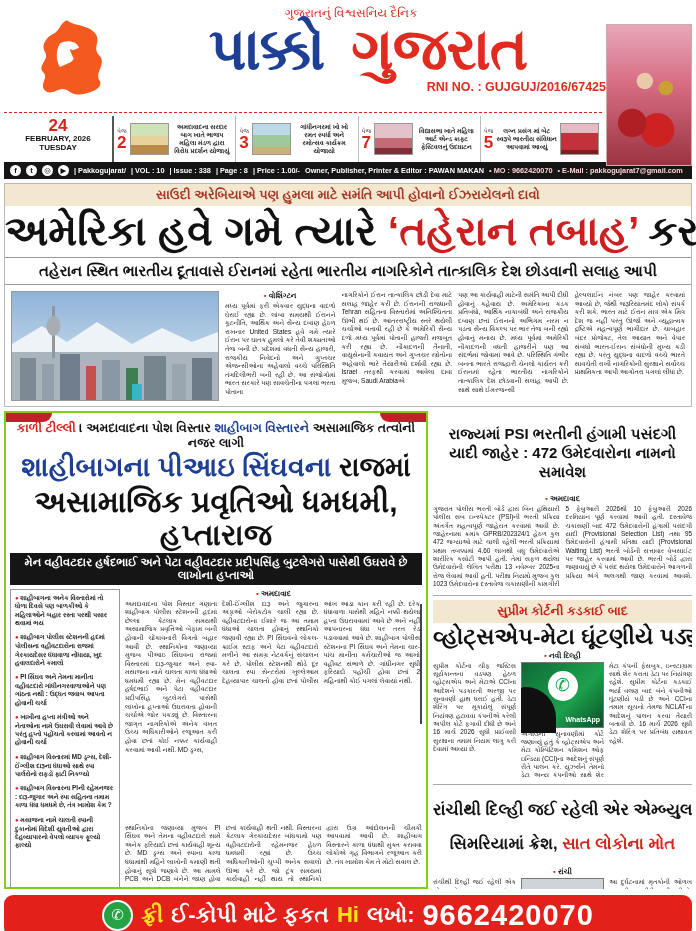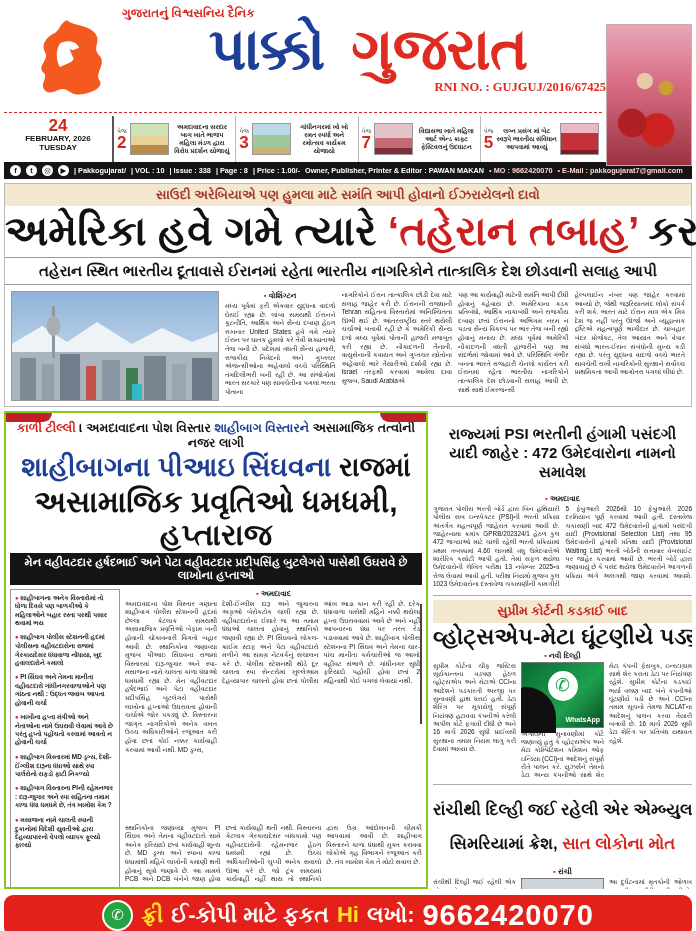--- a/index.html
+++ b/index.html
@@ -2,24 +2,24 @@
 <html><head>
 <meta charset="utf-8">
 <style>
   html,body{margin:0;padding:0;background:#e9e9e9;}
   .page{position:relative;width:696px;height:931px;background:#ffffff;margin:0 auto;
         font-family:"Liberation Sans","DejaVu Sans",sans-serif;color:#111;overflow:hidden;box-sizing:border-box;padding:0 4px;}
   
   .masthead{position:relative;height:112px;}
   .lion{position:absolute;left:14px;top:16px;width:92px;height:88px;}
   .title-wrap{position:absolute;left:118px;top:6px;width:492px;text-align:center;}
-  .tagline{color:#d6251d;font-weight:bold;font-size:12px;text-align:left;padding-right:34px;}
+  .tagline{color:#d6251d;font-weight:normal;font-size:12px;text-align:center;padding-right:34px;}
   .title-line{font-weight:bold;font-size:58px;line-height:1.0;letter-spacing:-1px;white-space:nowrap;}
   .t1{color:#1e3f96;} .t2{color:#e02b20;margin-left:12px;}
-  .rni{color:#e02b20;font-weight:bold;font-size:12.5px;text-align:right;padding-right:8px;margin-top:2px;font-family:Liberation Serif, serif;}
+  .rni{color:#e02b20;font-weight:bold;font-size:12.5px;text-align:right;padding-right:8px;margin-top:2px;}
   .mast-photo{position:absolute;right:0;top:24px;width:84px;height:140px;border:1px solid #caa;
       background:
         radial-gradient(circle at 30% 70%, #b01f24 0 12%, transparent 13%),
         radial-gradient(circle at 60% 75%, #c22 0 14%, transparent 15%),
         radial-gradient(circle at 45% 40%, #e8c9a8 0 8%, transparent 9%),
         radial-gradient(circle at 70% 45%, #caa035 0 7%, transparent 8%),
         linear-gradient(180deg,#e8a7b8 0%,#d86f86 40%,#9c3340 100%);}
   
   .teaser-strip{display:flex;align-items:stretch;height:46px;margin-right:90px;border-top:1px dashed #d6251d;padding-top:3px;justify-content:flex-end;}
   .datebox{width:108px;border-right:2px solid #555;text-align:center;padding-top:1px;}

